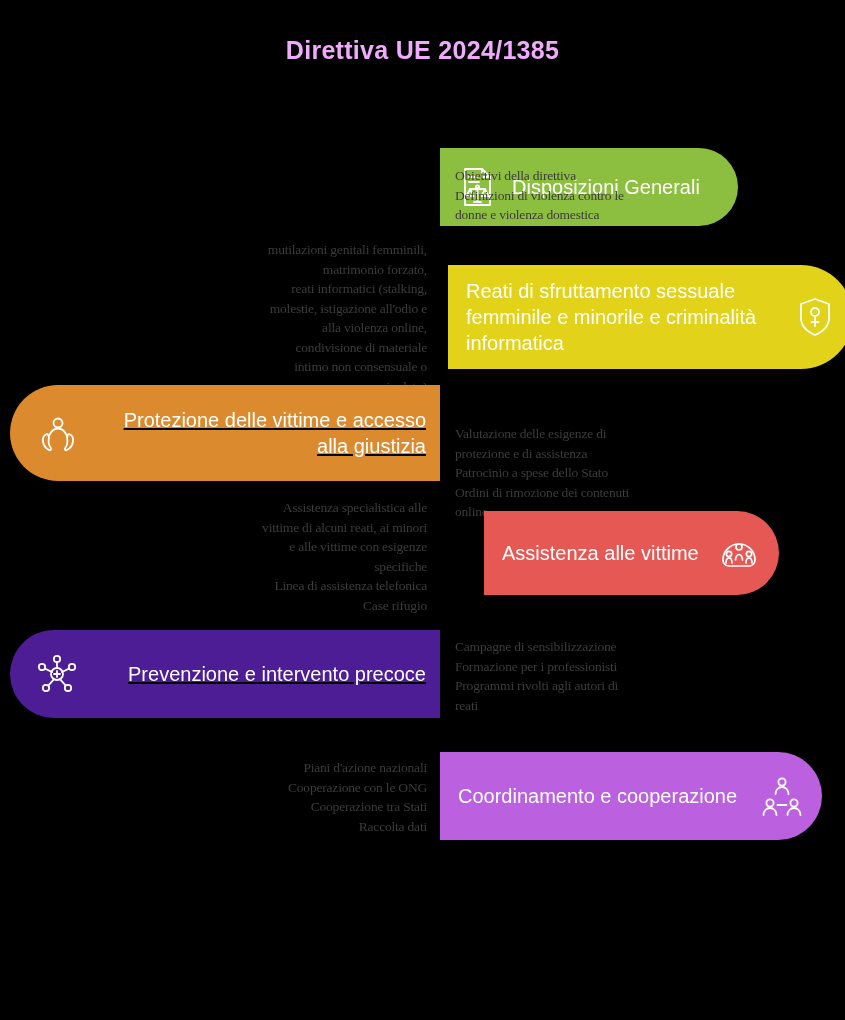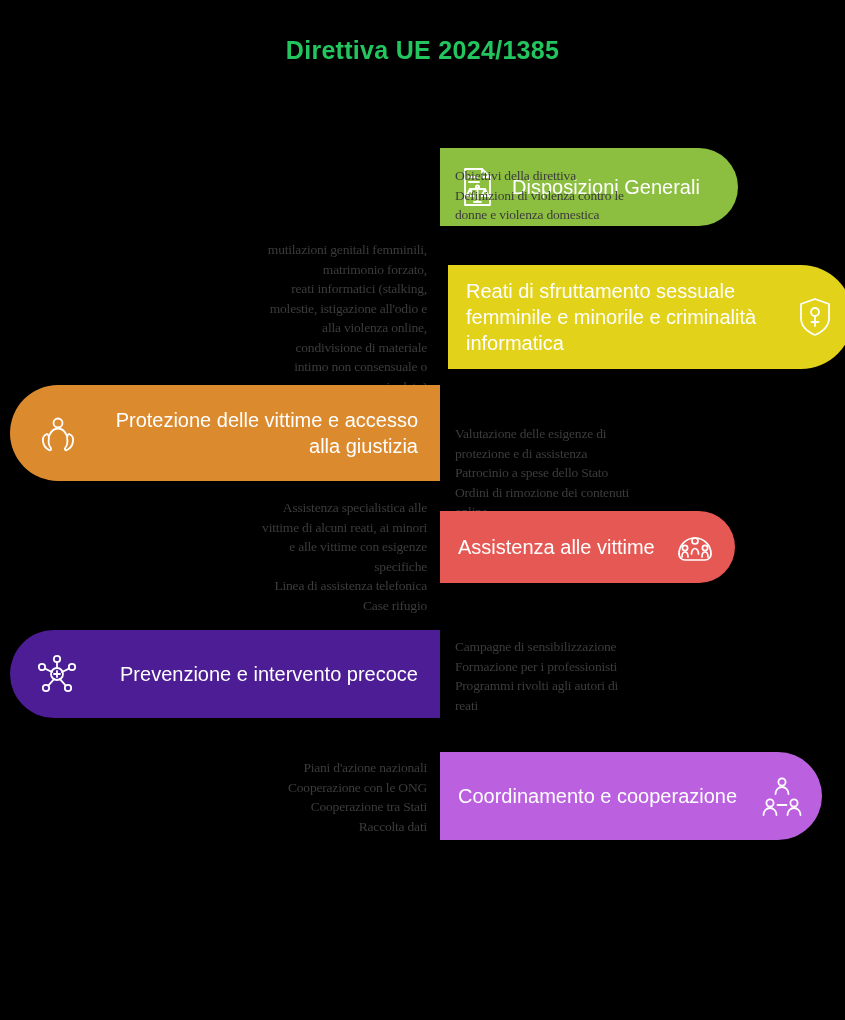--- a/index.html
+++ b/index.html
@@ -14,21 +14,21 @@
     overflow: hidden;
     font-family: "Liberation Sans", sans-serif;
     -webkit-font-smoothing: antialiased;
   }
   #page-title {
     position: absolute;
     top: 36px;
     left: 0;
     width: 845px;
     text-align: center;
-    color: #22c55e;
+    color: #f0abfc;
     font-size: 25px;
     font-weight: bold;
     letter-spacing: 0.3px;
   }
   .row {
     position: absolute;
     left: 0;
     width: 845px;
     height: 0;
   }
@@ -44,22 +44,23 @@
     border-radius: 0 60px 60px 0;
     padding-left: 18px;
     padding-right: 20px;
     justify-content: flex-start;
   }
   .bar.left {            
     right: 405px;
     left: 10px;
     border-radius: 60px 0 0 60px;
     padding-left: 26px;
-    padding-right: 22px;
+    padding-right: 14px;
     justify-content: flex-start;
+    text-decoration: underline;
   }
   .bar-label {
     color: #ffffff;
     font-size: 20px;
     font-weight: 500;
     line-height: 1.3;
   }
   .bar.right .bar-label { text-align: left; }
   .bar.left  .bar-label { text-align: right; flex: 1; }
   .bar-icon {
@@ -97,21 +98,21 @@
   
   #row-1 .bar { top: 148px; height: 78px; }
   #row-1 .detail { top: 166px; }
 
   #row-2 .bar { top: 265px; height: 104px; }
   #row-2 .detail { top: 240px; }
 
   #row-3 .bar { top: 385px; height: 96px; }
   #row-3 .detail { top: 408px; margin-top: 16px; }
 
-  #row-4 .bar { top: 511px; height: 72px; }
+  #row-4 .bar { top: 511px; height: 84px; margin-left: 44px; }
   #row-4 .detail { top: 498px; }
 
   #row-5 .bar { top: 630px; height: 88px; }
   #row-5 .detail { top: 637px; }
 
   #row-6 .bar { top: 752px; height: 88px; }
   #row-6 .detail { top: 758px; }
 </style>
 </head>
 <body>

